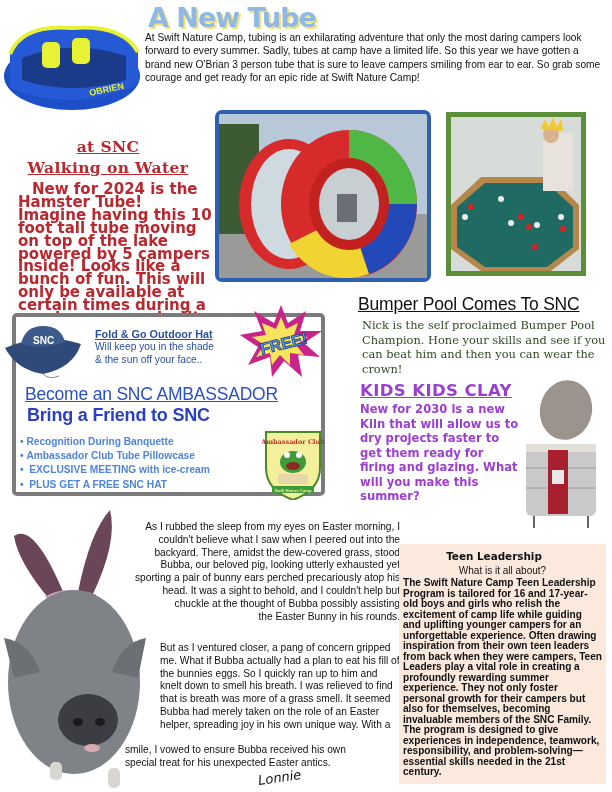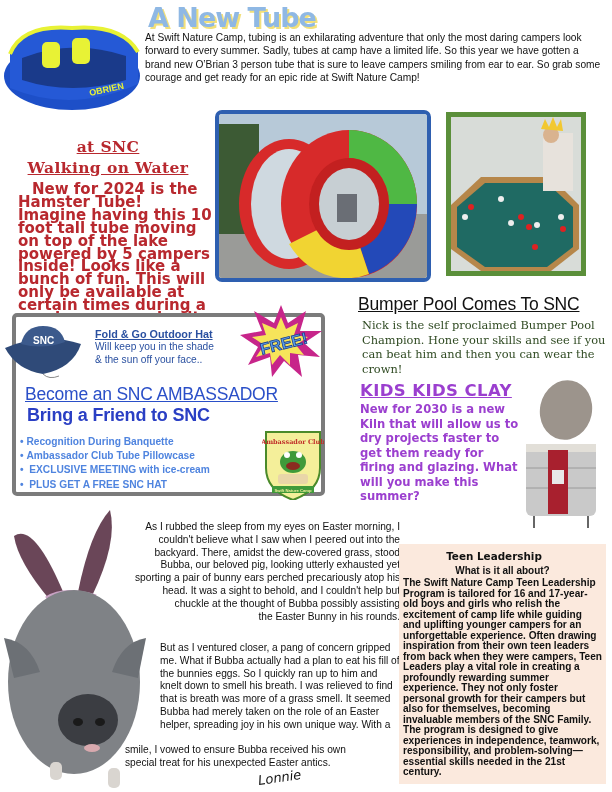--- a/index.html
+++ b/index.html
@@ -54,21 +54,21 @@
   .pig-img { left: 0px; top: 502px; width: 150px; height: 290px; }
   .story-p1 { left: 128px; top: 521px; width: 272px; font-size: 10.2px; line-height: 12.8px; color: #111; text-align: right; }
   .story-p1 .last { padding-left: 37px; }
   .story-p2 { left: 160px; top: 642px; width: 240px; font-size: 10.2px; line-height: 12.8px; color: #111; }
   .story-p3 { left: 125px; top: 744px; width: 250px; font-size: 10.2px; line-height: 12.8px; color: #111; }
   .signature { left: 258px; top: 770px; font-family: "DejaVu Sans", sans-serif; font-style: italic; font-size: 13px; color: #111; transform: rotate(-8deg); }
 
   
   .teen-box { left: 399px; top: 544px; width: 207px; height: 240px; background: #fbe9dd; }
   .teen-title { left: 399px; top: 550px; width: 190px; text-align: center; font-family: "DejaVu Sans", sans-serif; font-weight: bold; font-size: 10.4px; color: #111; }
-  .teen-sub { left: 399px; top: 565px; width: 207px; text-align: center; font-weight: bold; font-size: 10px; color: #111; }
+  .teen-sub { left: 399px; top: 565px; width: 207px; text-align: center; font-weight: normal; font-size: 10px; color: #111; }
   .teen-text { left: 403px; top: 578px; width: 199px; text-align: left; font-size: 10.1px; line-height: 10.5px; color: #111; font-weight: bold; }
 </style>
 </head>
 <body>
 
 <svg class="abs tube-img" viewBox="0 0 146 100">
   <ellipse cx="70" cy="62" rx="68" ry="34" fill="#1d4fc8"></ellipse>
   <path d="M8 40 Q20 10 70 14 Q120 10 136 38 L136 70 Q70 100 8 74 Z" fill="#2559d6"></path>
   <path d="M20 44 Q70 24 124 42 L124 66 Q70 82 20 66 Z" fill="#1a3a8a"></path>
   <rect x="40" y="28" width="18" height="26" rx="5" fill="#e8f235"></rect>

